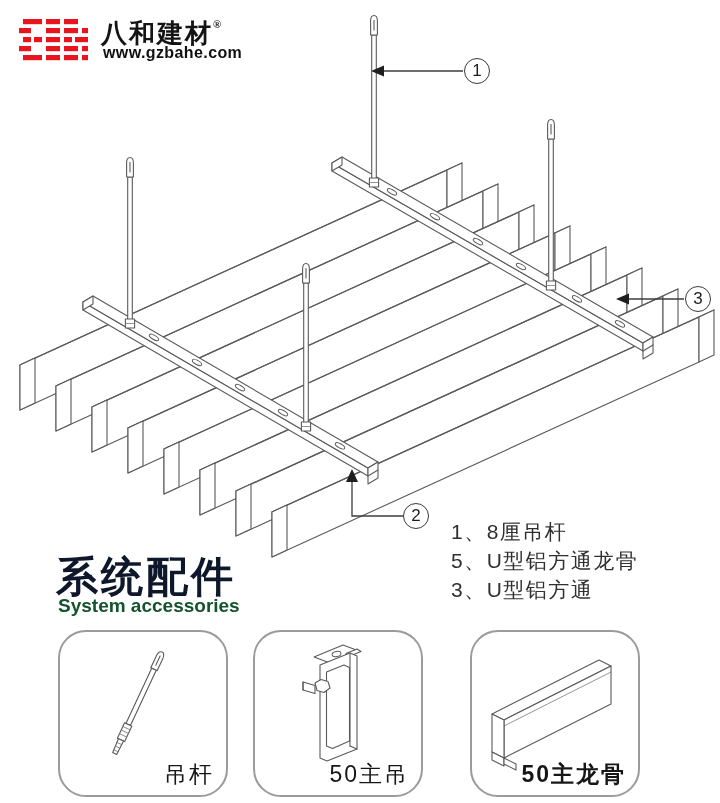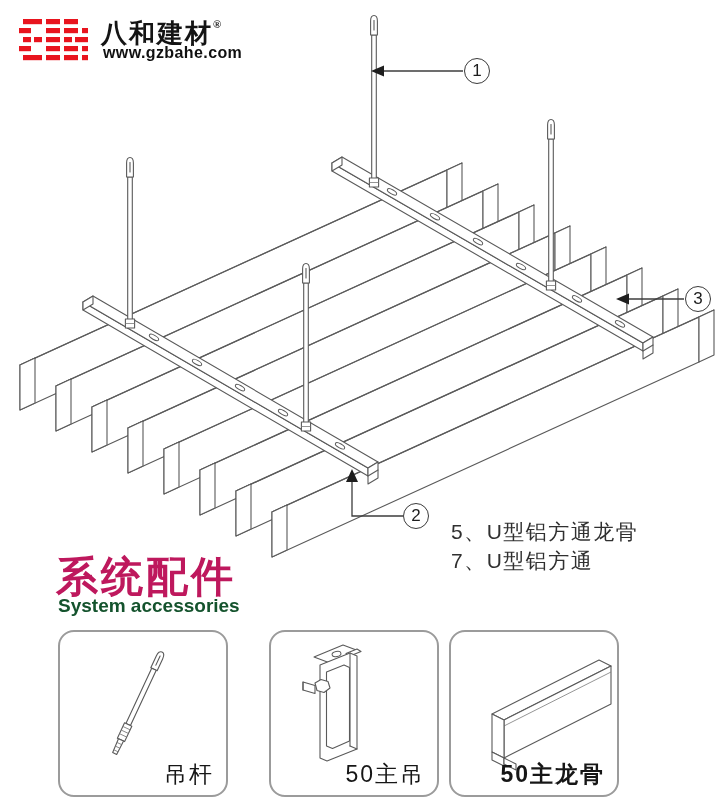--- a/index.html
+++ b/index.html
@@ -19,23 +19,23 @@
     position:absolute;left:101px;top:16px;font-family:"Liberation Serif","DejaVu Serif",serif;
     font-weight:700;font-size:26px;color:#141414;letter-spacing:2px;white-space:nowrap;
   }
   .logo-text sup{font-size:11px;letter-spacing:0;vertical-align:14px}
   .logo-web{position:absolute;left:103px;top:44px;font-size:16px;font-weight:700;color:#101010;letter-spacing:0.4px}
   .callout{
     position:absolute;width:26px;height:26px;border:1.6px solid #3a3a3a;border-radius:50%;
     display:flex;align-items:center;justify-content:center;font-size:17px;color:#1d1d1d;background:#fff;box-sizing:border-box;
   }
   .legend{position:absolute;left:451px;top:517px;font-size:21px;line-height:29px;color:#303030;letter-spacing:1.5px;white-space:nowrap}
-  .sec-title{position:absolute;left:56px;top:549px;font-size:42px;font-weight:700;color:#be185d;letter-spacing:3px;white-space:nowrap}
+  .sec-title{position:absolute;left:56px;top:549px;font-size:42px;font-weight:700;color:#0f172a;letter-spacing:3px;white-space:nowrap}
   .sec-sub{position:absolute;left:58px;top:595px;font-size:19px;font-weight:700;color:#14532d;white-space:nowrap}
-  .acc-box{position:absolute;top:630px;width:170px;height:167px;border:2.5px solid #9b9b9b;border-radius:16px;box-sizing:border-box;background:transparent}
+  .acc-box{position:absolute;top:630px;width:170px;height:167px;border:2.5px solid #9b9b9b;border-radius:28px;box-sizing:border-box;background:transparent}
   .acc-label{position:absolute;right:12px;bottom:5px;font-size:23px;color:#161616;letter-spacing:2px;white-space:nowrap}
   .acc-label.bold{font-weight:700}
 </style>
 </head>
 <body>
 
 <svg class="art" width="720" height="803" viewBox="0 0 720 803">
 
   <g>
     <rect class="logo-bar" x="23" y="19" width="19" height="5.2"></rect>
@@ -195,28 +195,29 @@
 </svg>
 
 <div class="logo-text"><span>八和建材</span><sup>®</sup></div>
 <div class="logo-web">www.gzbahe.com</div>
 
 <div class="callout" style="left:464px;top:58px">1</div>
 <div class="callout" style="left:403px;top:503px">2</div>
 <div class="callout" style="left:685px;top:286px">3</div>
 
 <div class="legend">
+  <div>1、8厘吊杆</div>
   <div>5、U型铝方通龙骨</div>
-  <div>7、U型铝方通</div>
+  <div>3、U型铝方通</div>
 </div>
 
 <div class="sec-title">系统配件</div>
 <div class="sec-sub">System accessories</div>
 
 <div class="acc-box" style="left:58px">
   <span class="acc-label">吊杆</span>
 </div>
-<div class="acc-box" style="left:269px">
+<div class="acc-box" style="left:253px">
   <span class="acc-label">50主吊</span>
 </div>
-<div class="acc-box" style="left:449px">
+<div class="acc-box" style="left:470px">
   <span class="acc-label bold">50主龙骨</span>
 </div>
 
 </body></html>

